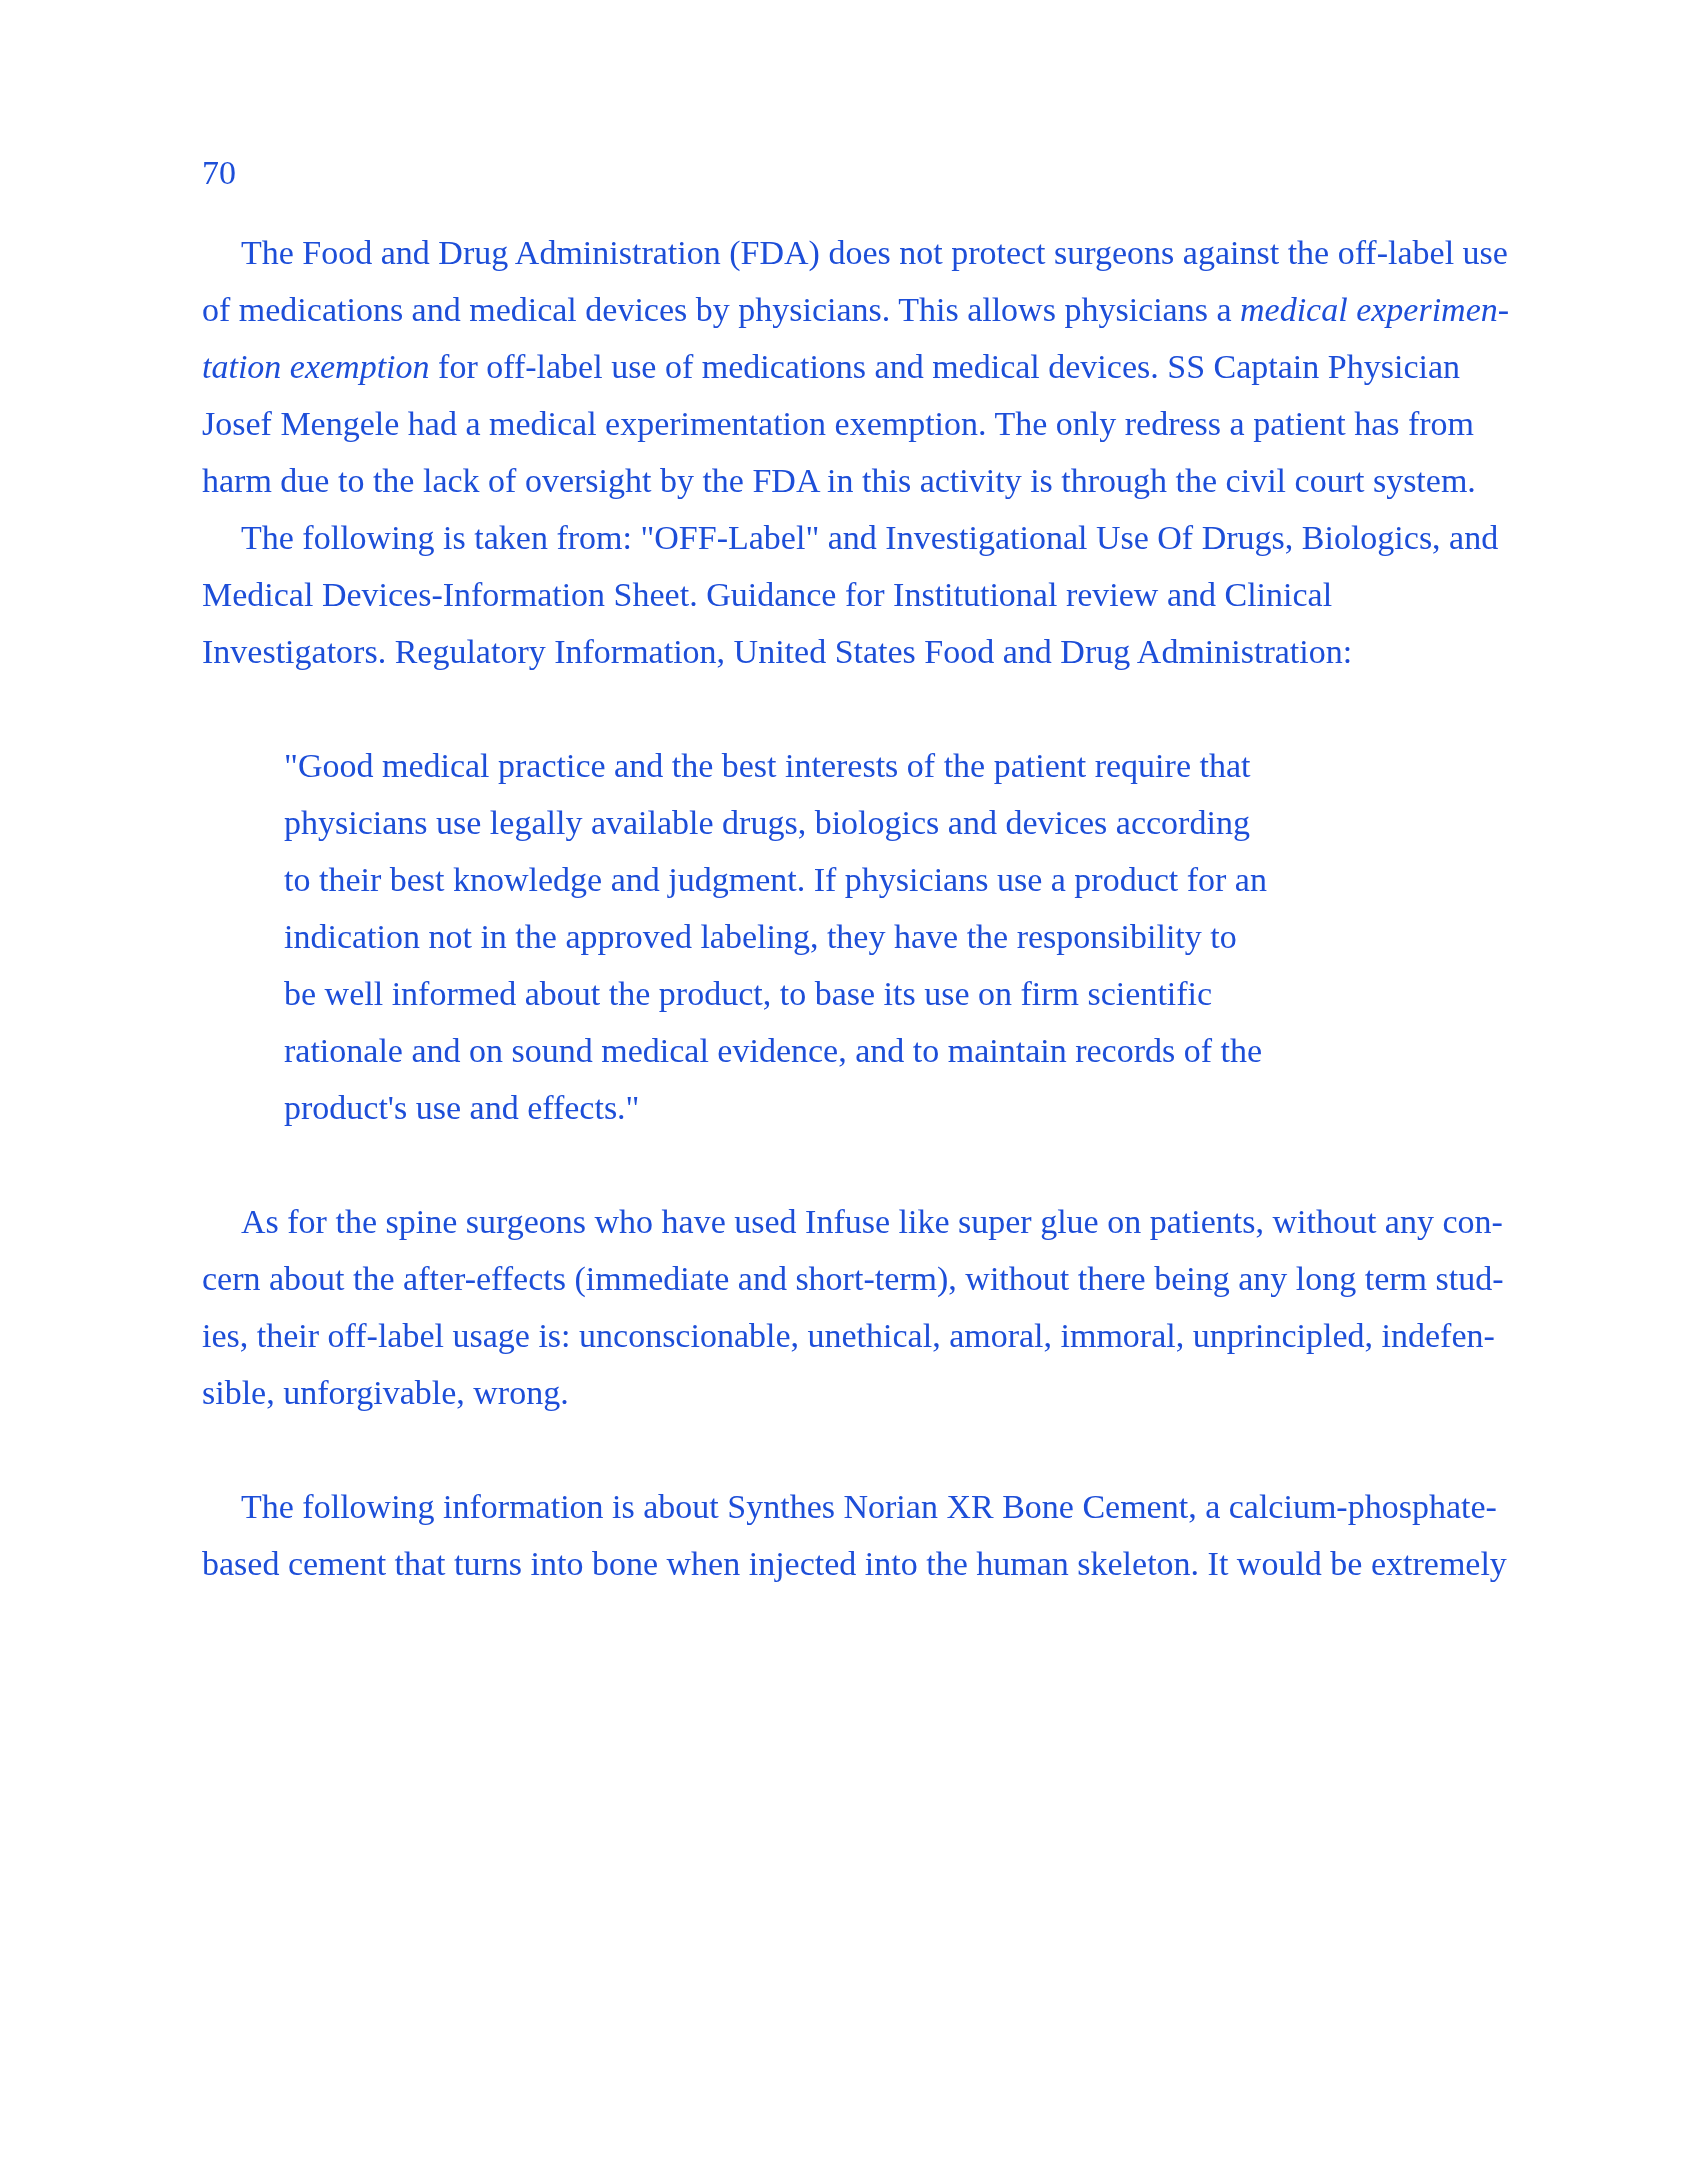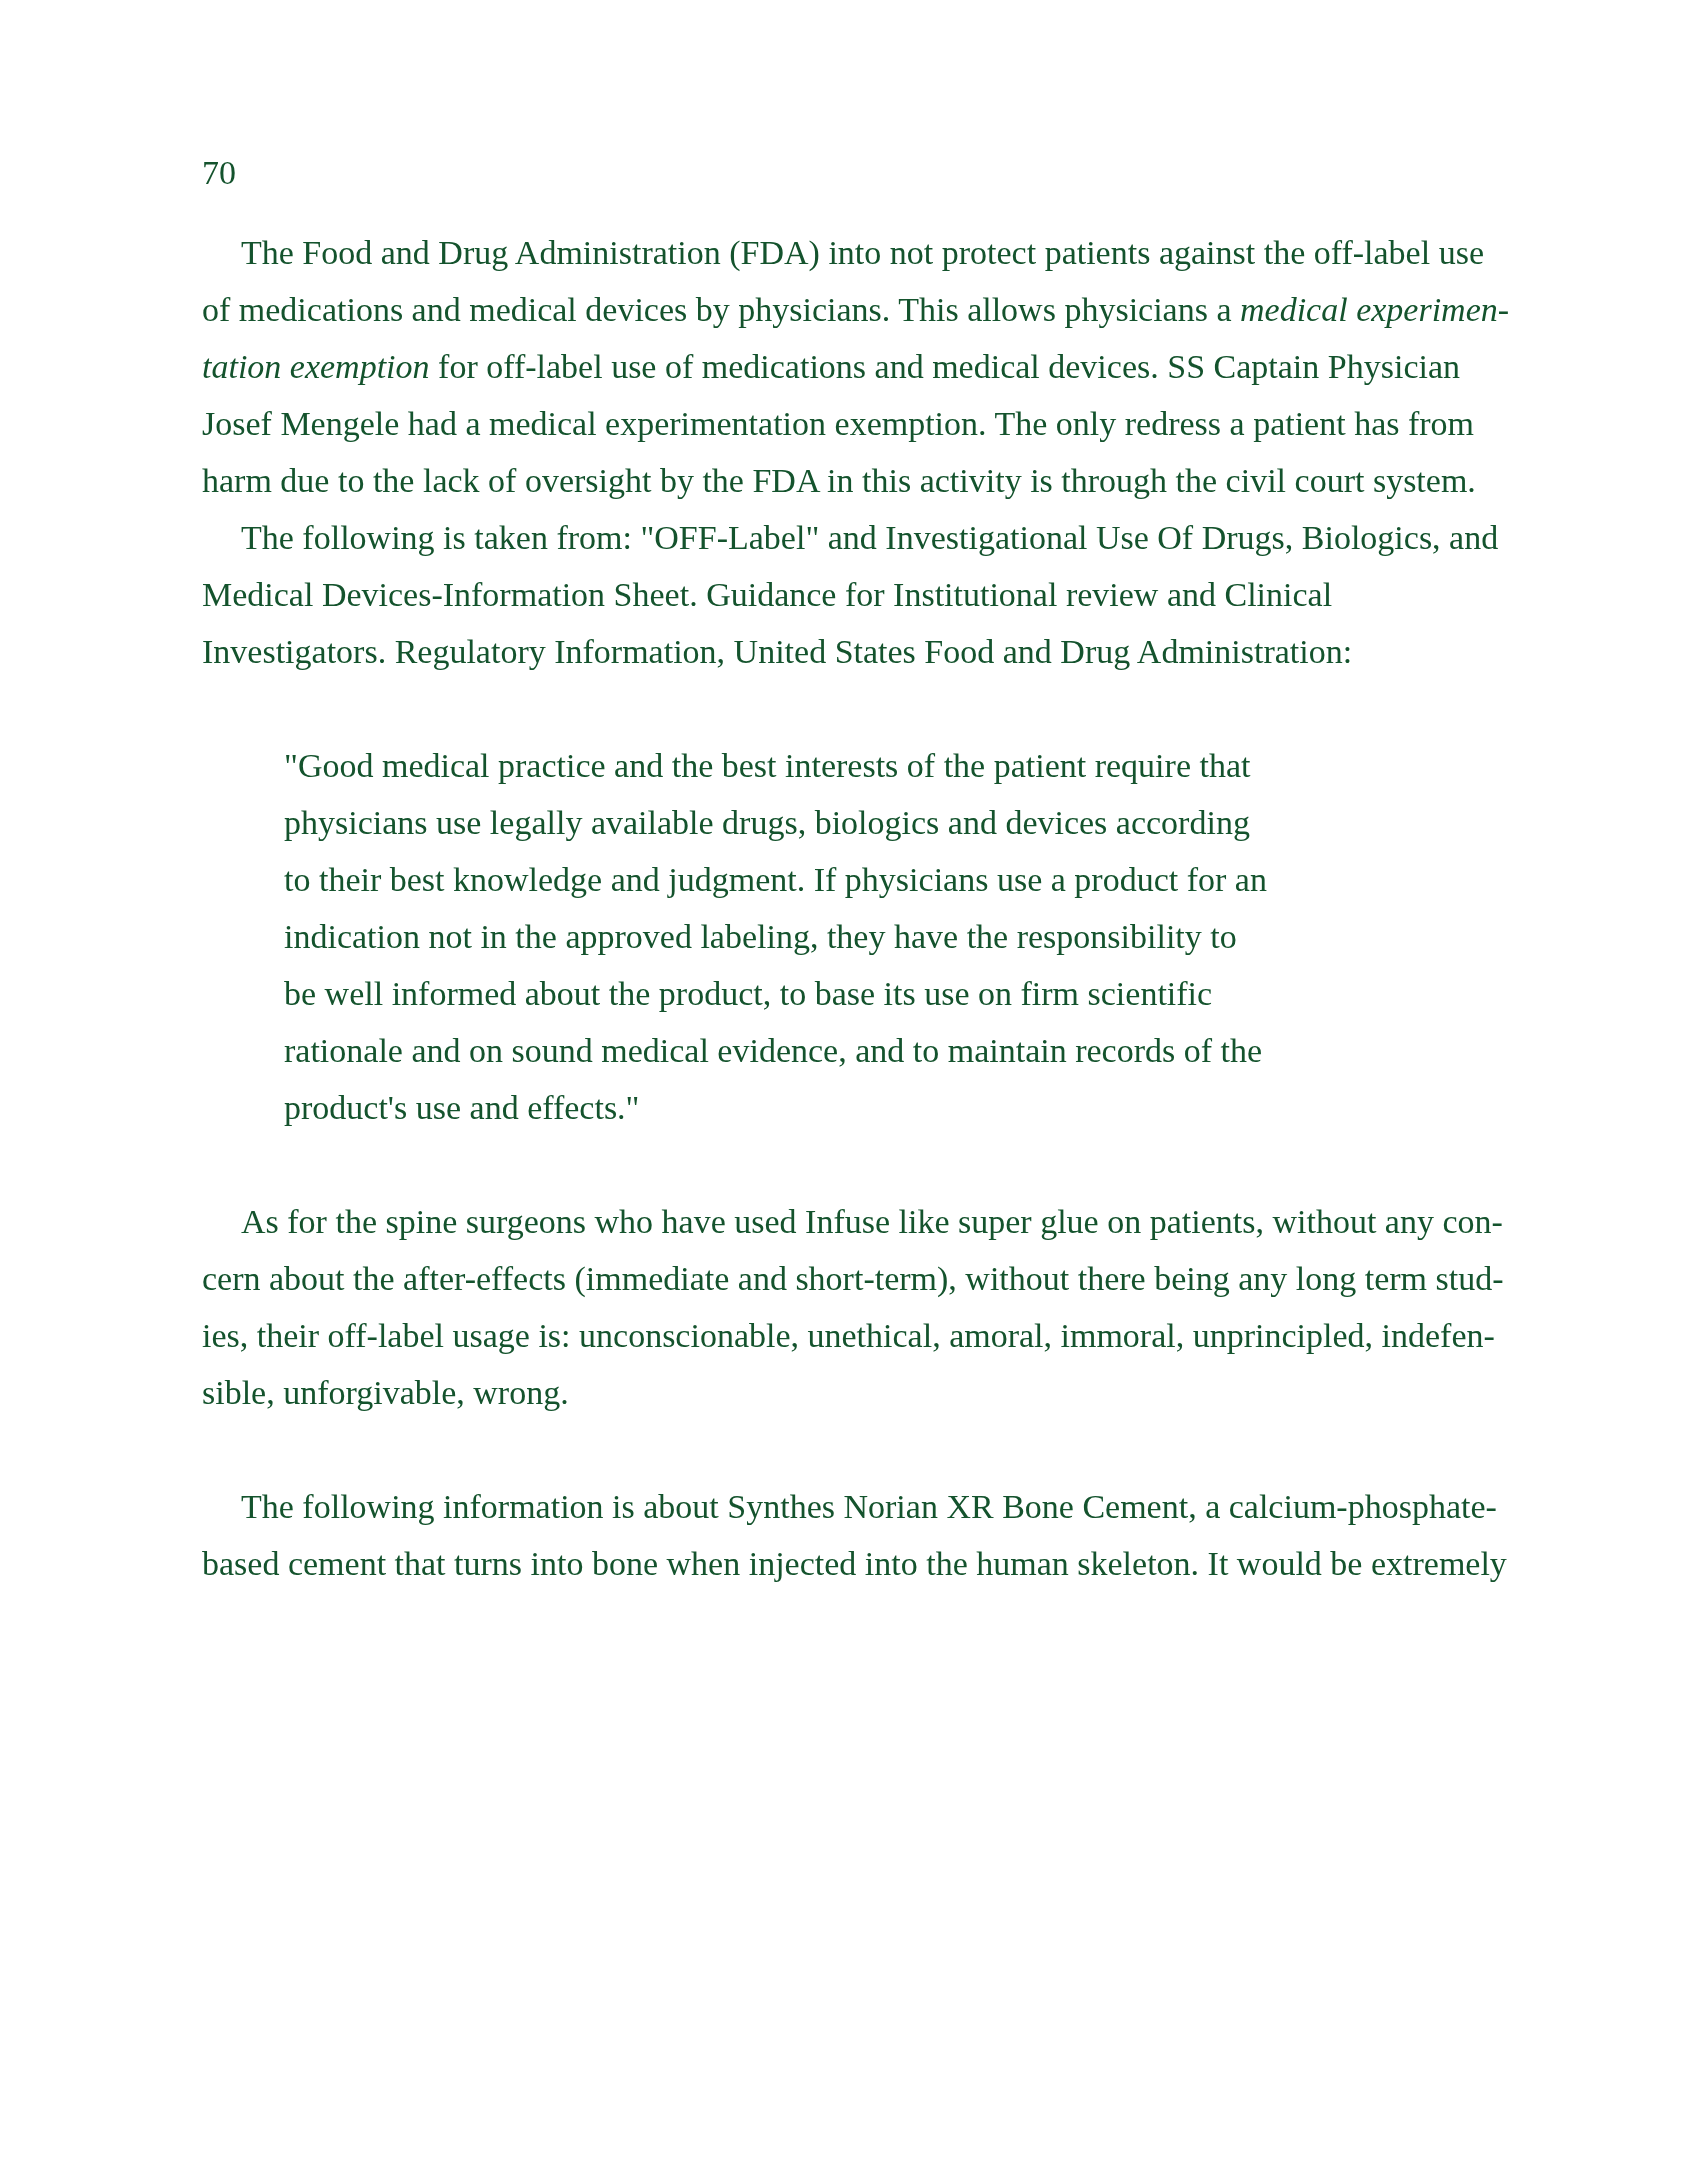--- a/index.html
+++ b/index.html
@@ -5,21 +5,21 @@
   html, body {
     margin: 0;
     padding: 0;
     background: #ffffff;
   }
   .page {
     position: relative;
     width: 1683px;
     height: 1584px;
     background: #ffffff;
-    color: #14532d;
+    color: #1d4ed8;
     font-family: "Liberation Serif", "DejaVu Serif", serif;
     font-size: 34px;
     line-height: 57px;
   }
   .page-number {
     position: absolute;
     left: 202px;
     top: 156px;
     line-height: 34px;
   }
@@ -52,21 +52,21 @@
   }
 </style>
 </head>
 <body>
 
 <div class="page">
   <div class="page-number">70</div>
 
   <div class="content">
 
-    <p class="para indent"><span>The Food and Drug Administration (FDA) into not protect patients against the off-label use
+    <p class="para indent"><span>The Food and Drug Administration (FDA) does not protect surgeons against the off-label use
 of medications and medical devices by physicians. This allows physicians a </span><em>medical experimen-
 tation exemption</em><span> for off-label use of medications and medical devices. SS Captain Physician
 Josef Mengele had a medical experimentation exemption. The only redress a patient has from
 harm due to the lack of oversight by the FDA in this activity is through the civil court system.</span></p>
 
     <p class="para indent">The following is taken from: "OFF-Label" and Investigational Use Of Drugs, Biologics, and
 Medical Devices-Information Sheet. Guidance for Institutional review and Clinical
 Investigators. Regulatory Information, United States Food and Drug Administration:</p>
 
     <blockquote class="quote">"Good medical practice and the best interests of the patient require that

